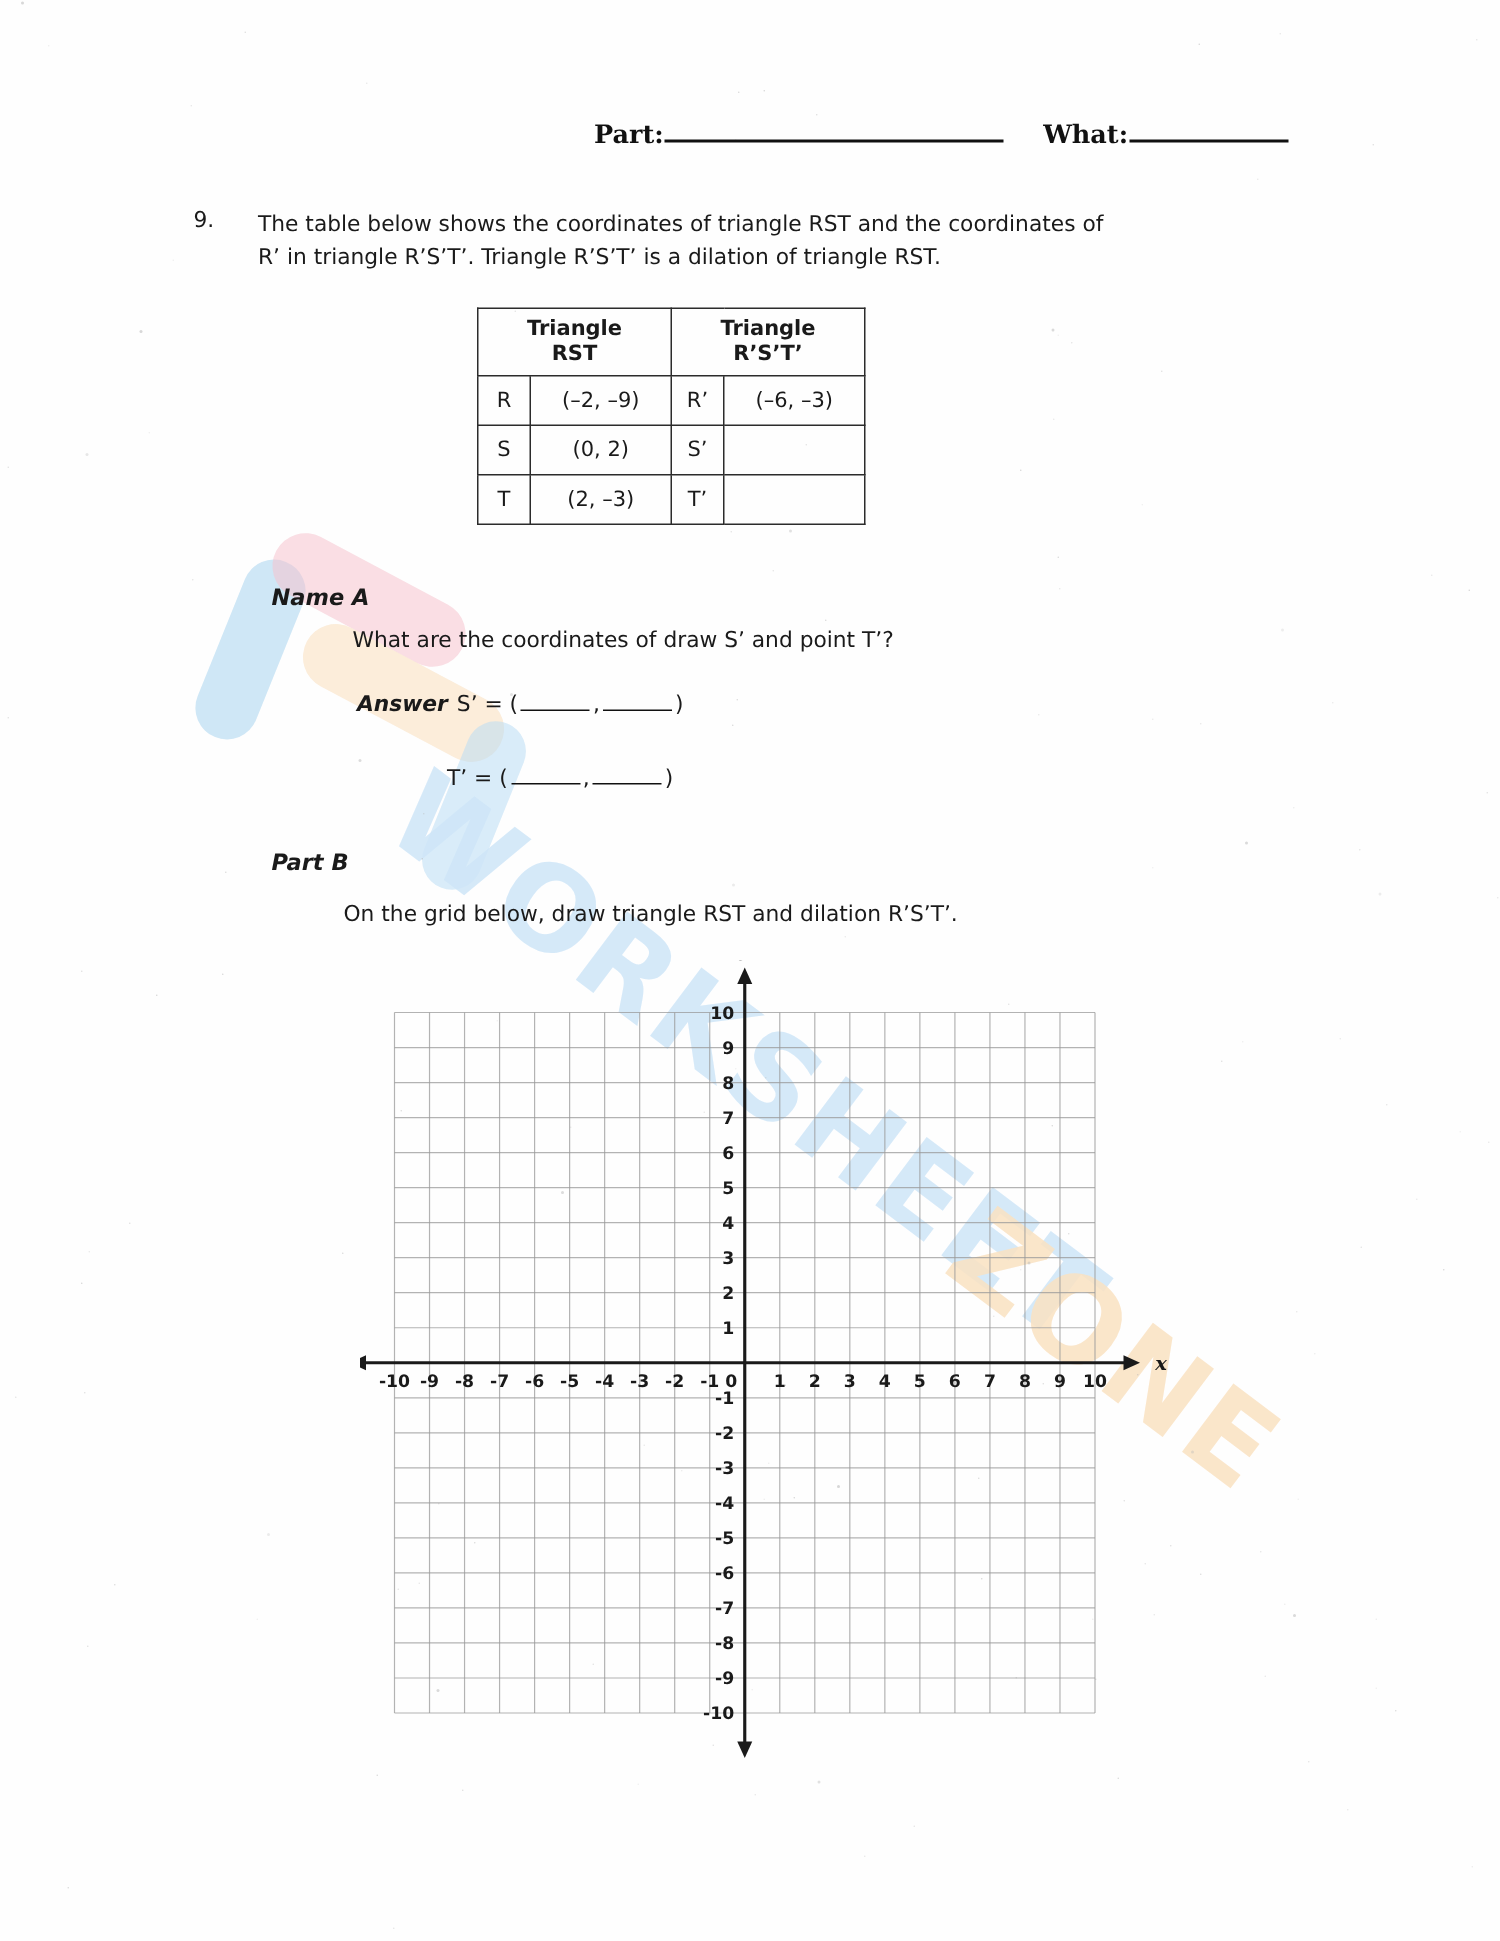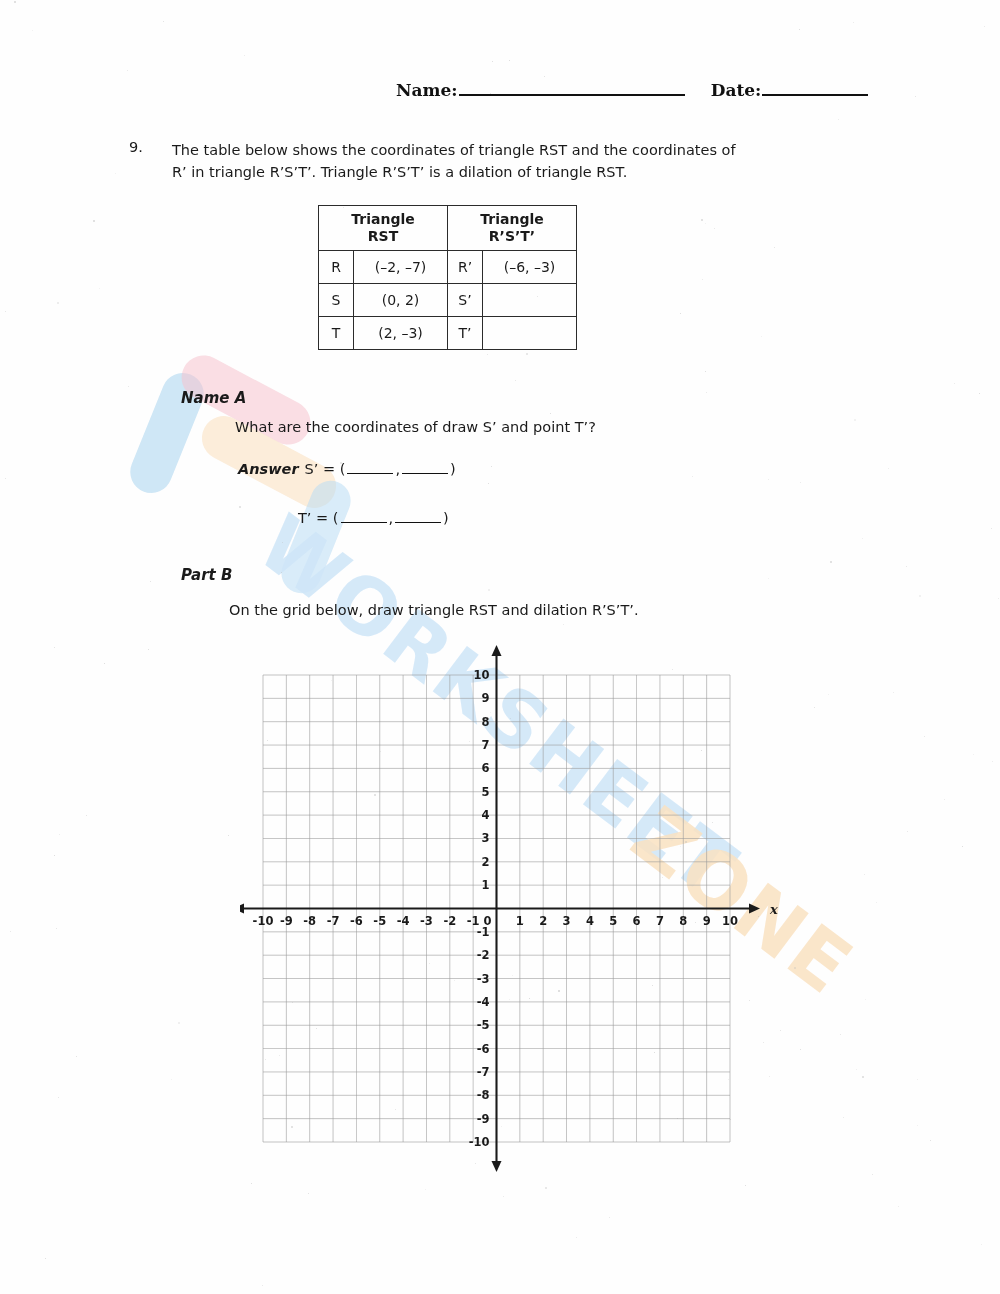--- a/index.html
+++ b/index.html
@@ -366,21 +366,21 @@
       <div class="speck" style="left: 98.9388px; top: 288.4px; width: 1px; height: 1px; opacity: 0.21;"></div>
       <div class="speck" style="left: 652.072px; top: 985.025px; width: 1px; height: 1px; opacity: 0.52;"></div>
       <div class="speck" style="left: 490.041px; top: 92.5638px; width: 1px; height: 1px; opacity: 0.45;"></div>
       <div class="speck" style="left: 486.53px; top: 353.661px; width: 1px; height: 1px; opacity: 0.4;"></div>
       <div class="speck" style="left: 32.2411px; top: 30.3334px; width: 1px; height: 1px; opacity: 0.24;"></div>
     </div>
 
   <div id="content">
 
     <div id="name-date-row">
-      <span>Name:</span><span class="rule" id="name-rule"></span><span id="date-label">Date:</span><span class="rule" id="date-rule"></span>
+      <span>Part:</span><span class="rule" id="name-rule"></span><span id="date-label">What:</span><span class="rule" id="date-rule"></span>
     </div>
 
     <div id="question-number">9.</div>
     <div id="question-text">The table below shows the coordinates of triangle RST and the coordinates of R’ in triangle R’S’T’. Triangle R’S’T’ is a dilation of triangle RST.</div>
 
     <table id="coord-table">
       <thead>
         <tr>
           <th colspan="2">
             <div>Triangle</div>
@@ -388,21 +388,21 @@
           </th>
           <th colspan="2">
             <div>Triangle</div>
             <div>R’S’T’</div>
           </th>
         </tr>
       </thead>
       <tbody>
         <tr>
           <td class="col-label">R</td>
-          <td class="col-value">(–2, –7)</td>
+          <td class="col-value">(–2, –9)</td>
           <td class="col-label">R’</td>
           <td class="col-value">(–6, –3)</td>
         </tr>
         <tr>
           <td class="col-label">S</td>
           <td class="col-value">(0, 2)</td>
           <td class="col-label">S’</td>
           <td class="col-value"></td>
         </tr>
         <tr>

